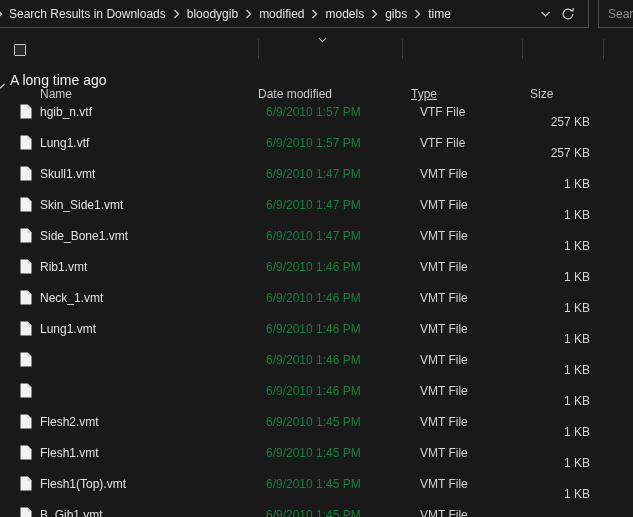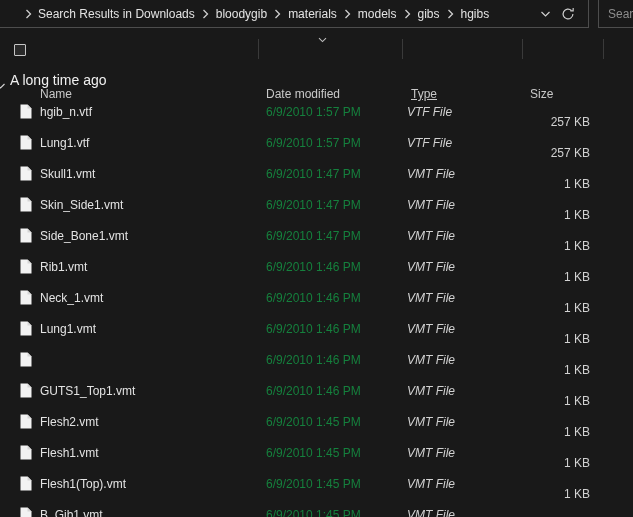--- a/index.html
+++ b/index.html
@@ -9,21 +9,21 @@
     background: #191919;
     font-family: "Liberation Sans", sans-serif;
     color: #e3e3e3;
   }
 
   
   .topbar { position: absolute; top: 0; left: 0; width: 633px; height: 28px; }
   .addressbar {
     position: absolute; top: 0; left: 0; width: 589px; height: 28px;
     border-bottom: 1px solid #4d4d4d; border-right: 1px solid #4d4d4d;
-    display: flex; align-items: center; padding-left: 29px;
+    display: flex; align-items: center;
   }
   .crumbs { display: flex; align-items: center; height: 100%; }
   .lead-chevron { margin-left: -4px; display: flex; align-items: center; }
   .crumb {
     padding: 0 6px; font-size: 12px; color: #e3e3e3;
     white-space: nowrap; cursor: default;
   }
   .crumb-sep { display: flex; align-items: center; padding: 0 1px; margin-top: 1px; }
   .addr-dropdown { margin-left: auto; margin-right: 10px; display: flex; align-items: center; }
   .refresh-btn { margin-right: 13px; display: flex; align-items: center; }
@@ -39,39 +39,39 @@
   .searchbox input::placeholder { color: #8d8d8d; opacity: 1; }
 
   
   .colheaders { position: absolute; top: 36px; left: 0; width: 633px; height: 26px; font-size: 12px; color: #c9c9c9; }
   .select-all {
     position: absolute; left: 14px; top: 8px; width: 12px; height: 12px;
     border: 1px solid #c6c6c6; background: #2a2a2a; border-radius: 1px;
   }
   .colheaders .hlabel { position: absolute; top: 7px; cursor: default; white-space: nowrap; margin-top: 44px; }
   .h-name { left: 40px; }
-  .h-date { left: 266px; }
+  .h-date { left: 258px; }
   .h-type { left: 411px; text-decoration: underline; }
   .h-size { left: 530px; }
   .hdivider { position: absolute; top: 3px; width: 1px; height: 20px; background: #3a3a3a; }
   .hd1 { left: 258px; } .hd2 { left: 402px; } .hd3 { left: 522px; } .hd4 { left: 603px; }
   .sort-caret { position: absolute; left: 318px; top: -4px; }
 
   
   .group-header { position: absolute; top: 68px; left: 0; width: 633px; height: 26px; }
   .group-chevron { position: absolute; left: -5px; top: 8px; }
   .group-label { position: absolute; left: 10px; top: 4px; font-size: 14px; color: #f0f0f0; }
 
   
   .rows { position: absolute; top: 96px; left: 0; width: 633px; }
   .file-row { position: relative; height: 31px; width: 633px; font-size: 12px; }
   .ficon { position: absolute; left: 20px; top: 8px; }
   .fname { position: absolute; left: 40px; top: 9px; color: #e3e3e3; white-space: nowrap; }
   .fdate { position: absolute; left: 266px; top: 9px; color: #15803d; white-space: nowrap; }
-  .ftype { position: absolute; left: 407px; top: 9px; color: #d2d2d2; white-space: nowrap; font-style: italic; }
+  .ftype { position: absolute; left: 420px; top: 9px; color: #d2d2d2; white-space: nowrap; }
   .fsize { position: absolute; left: 480px; top: 19px; width: 110px; text-align: right; color: #d2d2d2; white-space: nowrap; }
 </style>
 </head>
 <body>
 
 <div class="topbar">
   <div class="addressbar">
     <span class="lead-chevron">
       <svg width="7" height="10" viewBox="0 0 7 10">
           <path d="M1.5 1 L5.5 5 L1.5 9" stroke="#cfcfcf" stroke-width="1.3" fill="none"></path>
@@ -83,39 +83,39 @@
     <svg width="7" height="10" viewBox="0 0 7 10">
             <path d="M1.5 1 L5.5 5 L1.5 9" stroke="#cfcfcf" stroke-width="1.3" fill="none"></path>
           </svg>
   </span>
         <span class="crumb">bloodygib</span>
         <span class="crumb-sep">
     <svg width="7" height="10" viewBox="0 0 7 10">
             <path d="M1.5 1 L5.5 5 L1.5 9" stroke="#cfcfcf" stroke-width="1.3" fill="none"></path>
           </svg>
   </span>
-        <span class="crumb">materials</span>
+        <span class="crumb">modified</span>
         <span class="crumb-sep">
     <svg width="7" height="10" viewBox="0 0 7 10">
             <path d="M1.5 1 L5.5 5 L1.5 9" stroke="#cfcfcf" stroke-width="1.3" fill="none"></path>
           </svg>
   </span>
         <span class="crumb">models</span>
         <span class="crumb-sep">
     <svg width="7" height="10" viewBox="0 0 7 10">
             <path d="M1.5 1 L5.5 5 L1.5 9" stroke="#cfcfcf" stroke-width="1.3" fill="none"></path>
           </svg>
   </span>
         <span class="crumb">gibs</span>
         <span class="crumb-sep">
     <svg width="7" height="10" viewBox="0 0 7 10">
             <path d="M1.5 1 L5.5 5 L1.5 9" stroke="#cfcfcf" stroke-width="1.3" fill="none"></path>
           </svg>
   </span>
-        <span class="crumb">hgibs</span>
+        <span class="crumb">time</span>
       </div>
     <span class="addr-dropdown">
       <svg width="11" height="8" viewBox="0 0 11 8">
           <path d="M1.5 2 L5.5 6 L9.5 2" stroke="#cfcfcf" stroke-width="1.2" fill="none"></path>
         </svg>
     </span>
     <span class="refresh-btn">
       <svg width="14" height="14" viewBox="0 0 16 16">
         <path d="M13.6 8 a5.6 5.6 0 1 1 -1.7 -4" stroke="#d0d0d0" stroke-width="1.3" fill="none"></path>
         <path d="M13.9 1.2 v3.2 h-3.2" stroke="#d0d0d0" stroke-width="1.3" fill="none"></path>
@@ -261,21 +261,20 @@
     <span class="ftype">VMT File</span>
     <span class="fsize">1 KB</span>
   </div>
     <div class="file-row">
     <span class="ficon">
       <svg width="12" height="15" viewBox="0 0 12 15">
         <path d="M0.5 0.5 h7 l4 4 v10 h-11 z" fill="#f2f2f2"></path>
         <path d="M7.5 0.5 l4 4 h-4 z" fill="#d5d5d5"></path>
       </svg>
     </span>
-    <span class="fname">GUTS1_Top1.vmt</span>
     <span class="fdate">6/9/2010 1:46 PM</span>
     <span class="ftype">VMT File</span>
     <span class="fsize">1 KB</span>
   </div>
     <div class="file-row">
     <span class="ficon">
       <svg width="12" height="15" viewBox="0 0 12 15">
         <path d="M0.5 0.5 h7 l4 4 v10 h-11 z" fill="#f2f2f2"></path>
         <path d="M7.5 0.5 l4 4 h-4 z" fill="#d5d5d5"></path>
       </svg>

